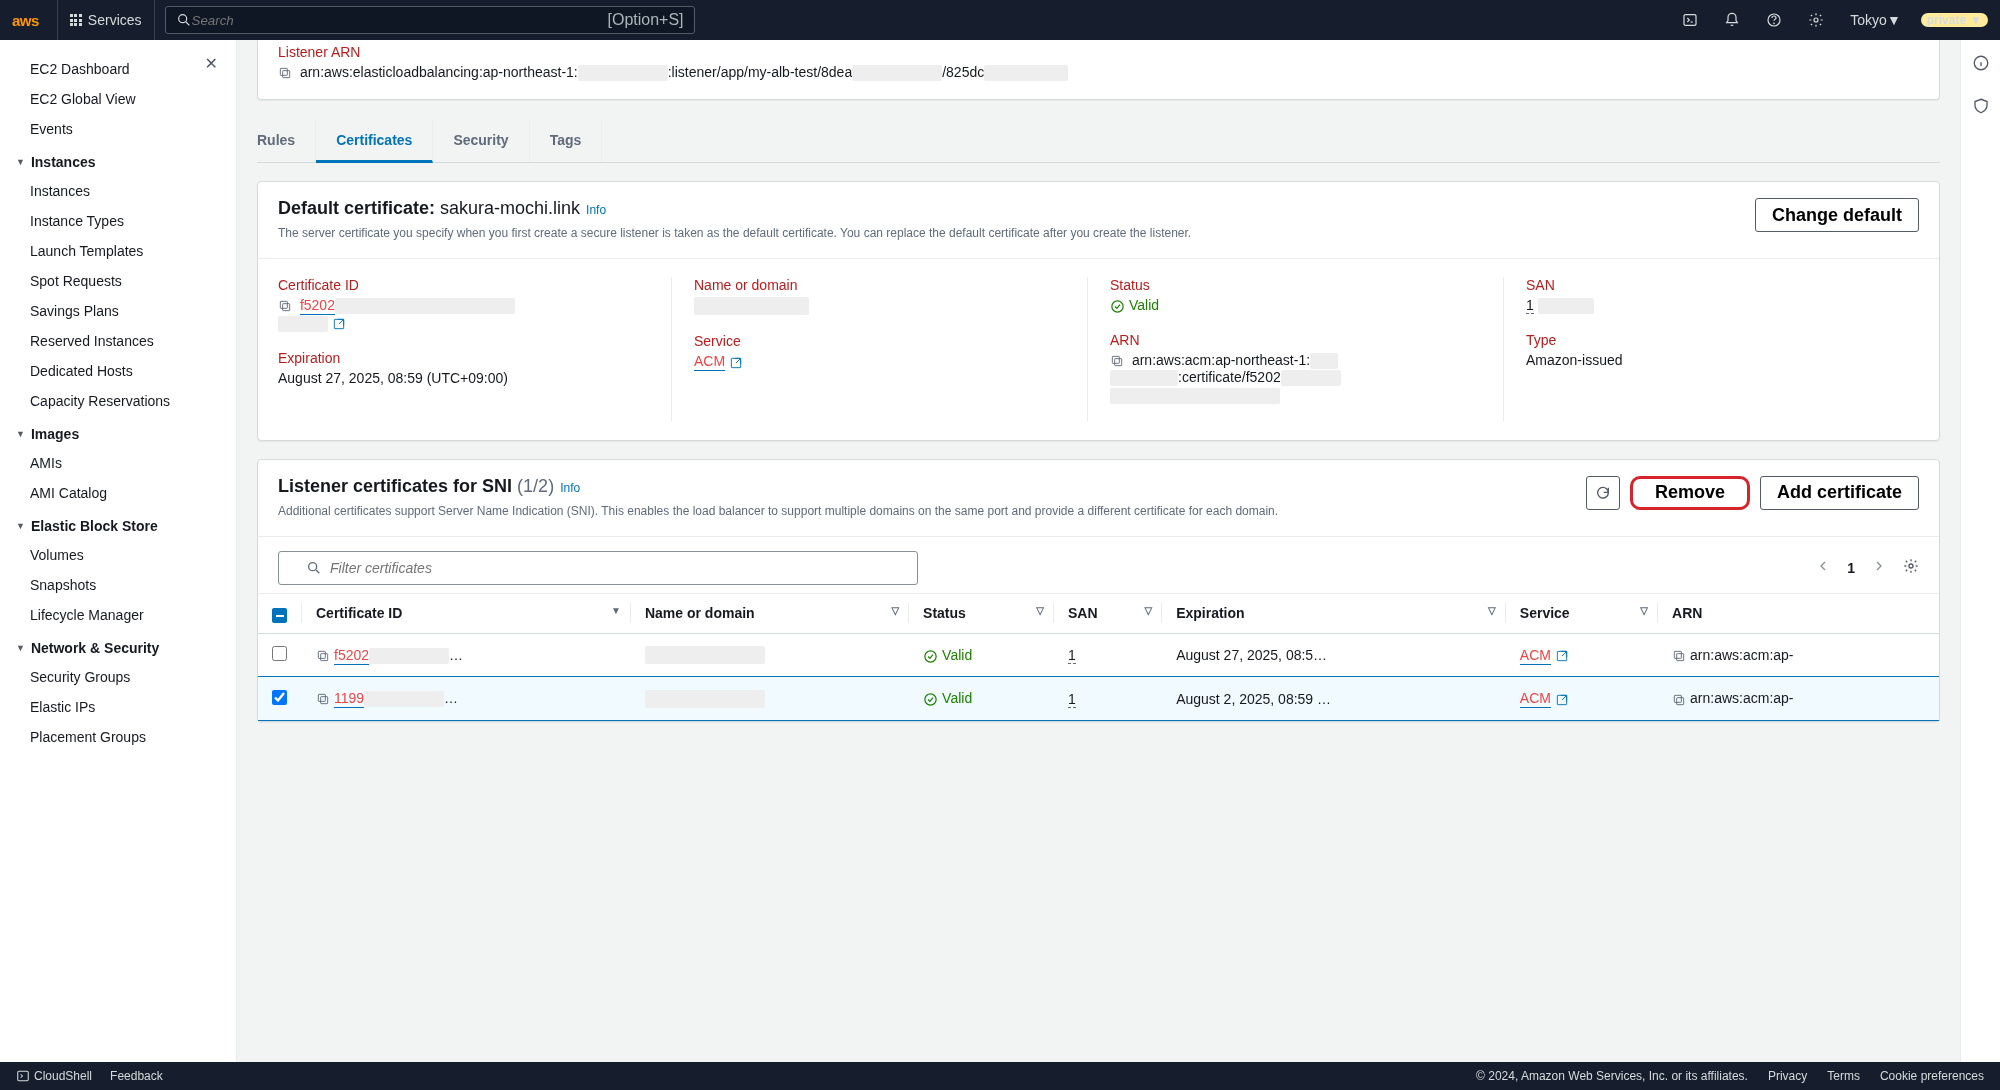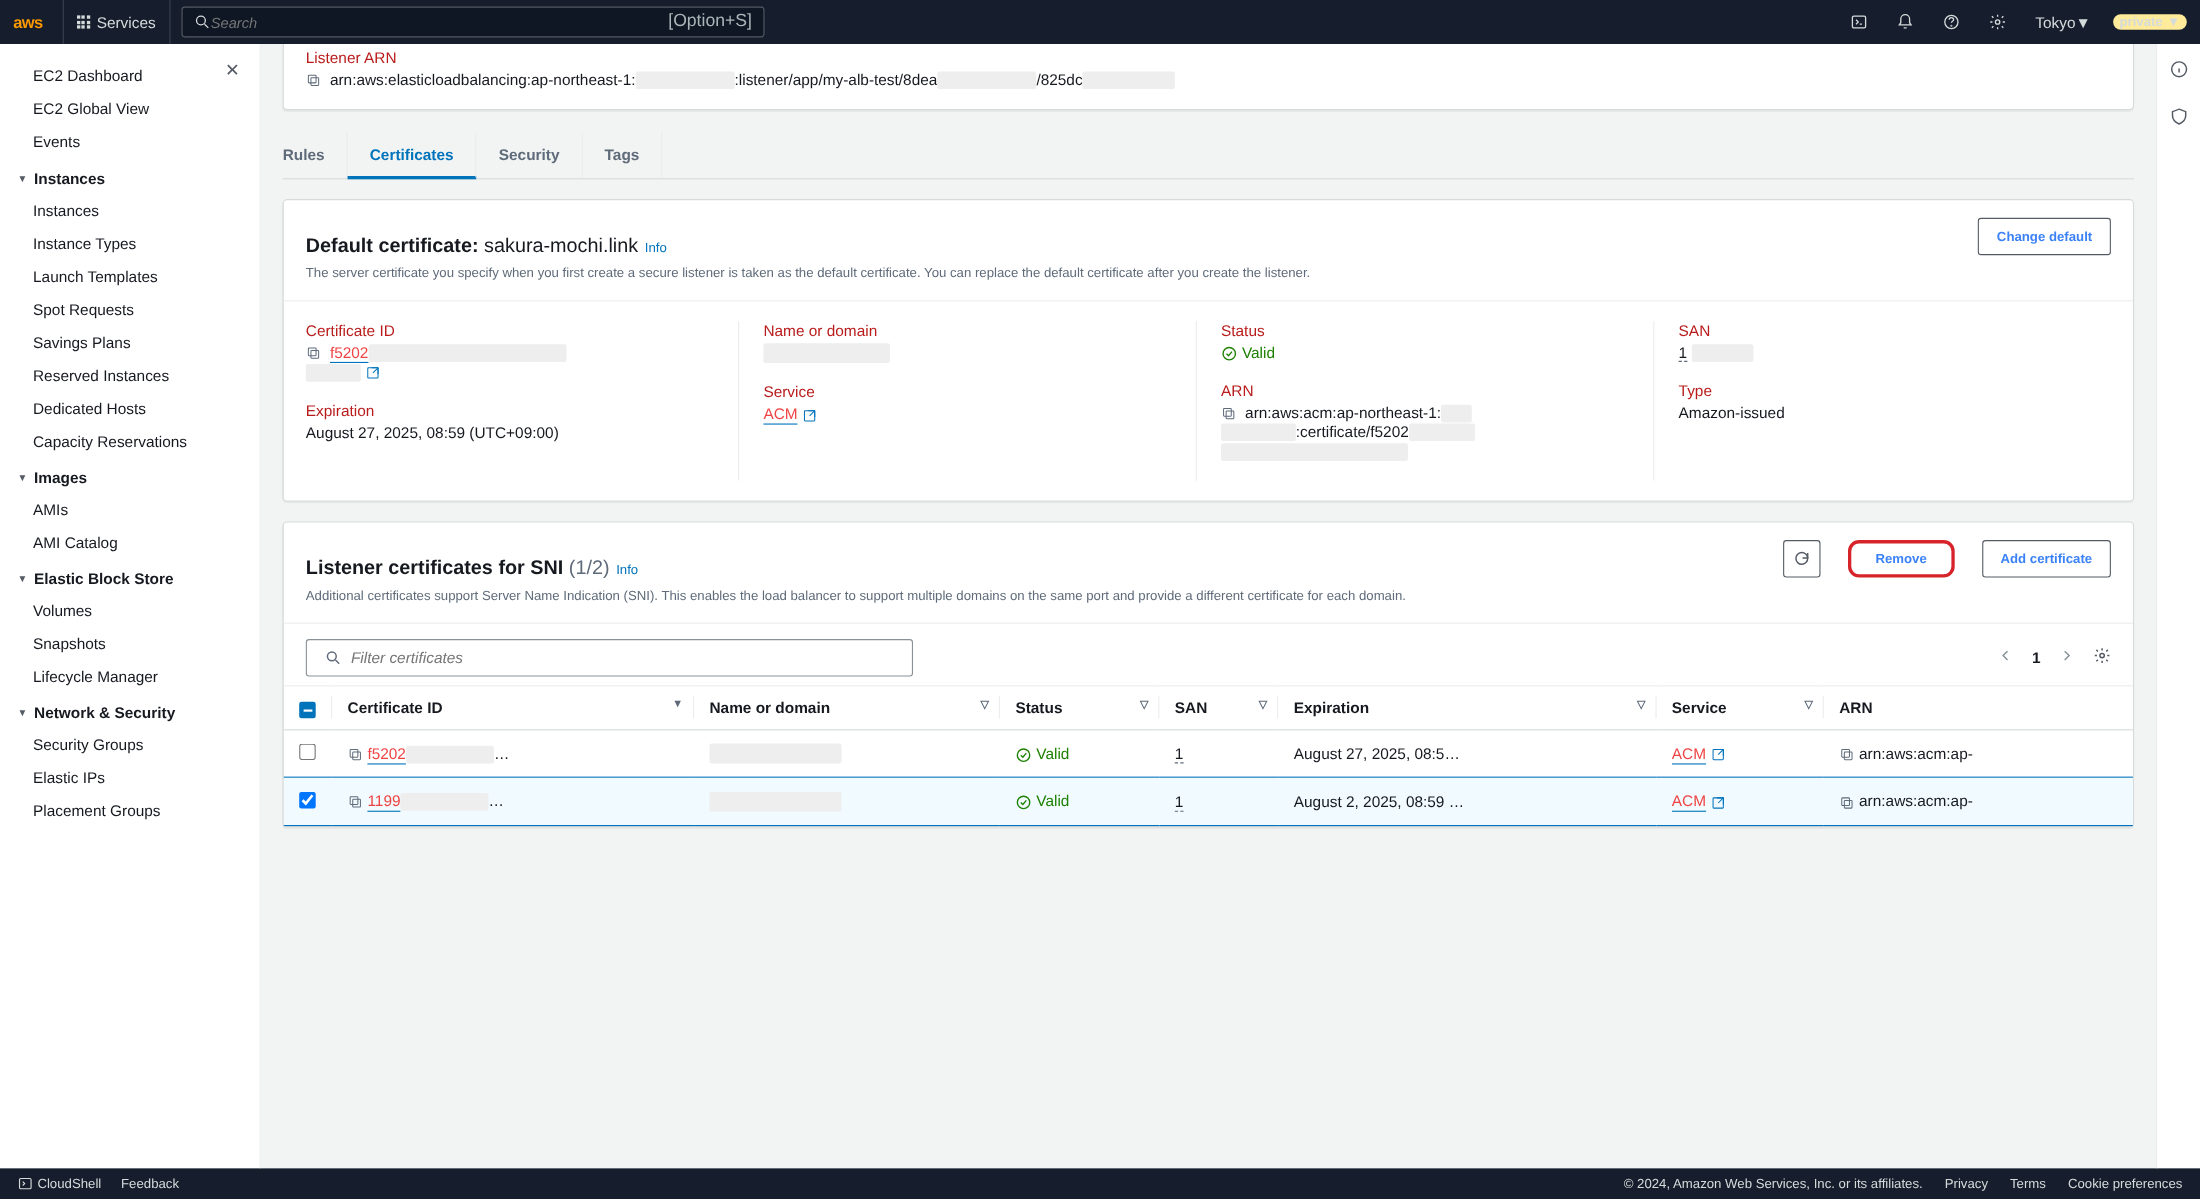--- a/index.html
+++ b/index.html
@@ -30,47 +30,47 @@
 .sidebar .section::before { content:"▼"; font-size:9px; color:#545b64; }
 
 
 .main { flex: 1; background: #f2f3f3; overflow-y: auto; padding: 0 20px 20px; position:relative; }
 .rightrail { width: 40px; background:#fff; border-left:1px solid #eaeded; display:flex; flex-direction:column; align-items:center; padding-top:14px; gap:22px;}
 .rightrail svg { width:18px; height:18px; stroke:#545b64; fill:none; stroke-width:1.8;}
 
 .panel { background:#fff; border:1px solid #d5dbdb; border-radius:4px; margin-top:18px; box-shadow: 0 1px 1px rgba(0,0,0,0.05);}
 .panel.first { margin-top:0; border-top:none; border-radius:0 0 4px 4px; padding: 4px 20px 18px;}
 .panel-header { padding: 16px 20px; border-bottom:1px solid #eaeded; display:flex; align-items:flex-start; justify-content:space-between; }
-.panel-header h2 { font-size:18px; font-weight:700;margin-top:15px; }
+.panel-header h2 { font-size:18px; font-weight:700; }
 .panel-header .domain { font-weight:400; }
 .panel-header .sub { color:#5f6b7a; font-size:12px; margin-top:6px; line-height:1.4; }
 .panel-header .info { color:#0073bb; font-size:12px; margin-left:6px; font-weight:400; cursor:pointer;}
 .panel-body { padding: 18px 20px; }
 
 .kv-label { color:#b91c1c; font-size:14px; margin-bottom:4px; }
 .kv-row { display:flex; gap:0; }
 .kv-col { flex:1; padding:0 22px; border-left:1px solid #eaeded;}
 .kv-col:first-child { border-left:none; padding-left:0;}
 .kv-block { margin-bottom:18px; }
 .link { color:#ef4444; text-decoration:none; cursor:pointer; }
 .link.u { border-bottom:1px solid #0073bb; padding-bottom:1px;}
 .redact { background:#eee; color:transparent; display:inline-block; height:16px; vertical-align:middle; border-radius:2px;}
 .dotted { border-bottom:1px dashed #5f6b7a; }
 
 .tabs { display:flex; gap:0; border-bottom:1px solid #d5dbdb; margin-top:20px; }
 .tab { padding: 12px 20px; color:#5f6b7a; font-weight:700; cursor:pointer; border-right:1px solid #eaeded; font-size:14px;}
 .tab.active { color:#0073bb; border-bottom:3px solid #0073bb; margin-bottom:-1px;}
 .tab:first-child { padding-left:0; border-left:none;}
 
-.btn { border:1px solid #545b64; background:#fff; color:#3b82f6; font-weight:700; padding:6px 16px; border-radius:3px; cursor:pointer; font-size:12px; height:34px; display:inline-flex; align-items:center;margin-left:15px; }
+.btn { border:1px solid #545b64; background:#fff; color:#000000; font-weight:700; padding:6px 16px; border-radius:3px; cursor:pointer; font-size:18px; height:34px; display:inline-flex; align-items:center; }
 .btn.icon { padding: 6px 8px; }
 .btn.highlight { border:3px solid #d6242a; border-radius:10px; padding:6px 22px;}
 .btn-row { display:flex; gap:10px; }
 
-.filter { border:1px solid #879196; border-radius:3px; height:34px; display:flex; align-items:center; padding:0 16px; width:552px; gap:8px;}
+.filter { border:1px solid #879196; border-radius:3px; height:34px; display:flex; align-items:center; padding:0 27px; width:640px; gap:8px;}
 .filter input { border:none; outline:none; flex:1; font-style:italic; font-size:14px;}
 .pager { display:flex; align-items:center; gap:16px; color:#5f6b7a;}
 .pager .num { color:#16191f; font-weight:600;}
 .pager svg{width:16px;height:16px;stroke:#879196;fill:none;stroke-width:2;}
 
 table { width:100%; border-collapse:collapse; }
 th { text-align:left; font-weight:700; padding:10px 14px; border-bottom:1px solid #d5dbdb; border-top:1px solid #eaeded; font-size:14px; position:relative;}
 th .sort { position:absolute; right:10px; color:#5f6b7a; font-size:10px;}
 th:not(:last-child)::after{content:"";position:absolute;right:0;top:25%;height:50%;border-right:1px solid #eaeded;}
 td { padding:12px 14px; border-top:1px solid #eaeded; font-size:14px; vertical-align:middle;}

